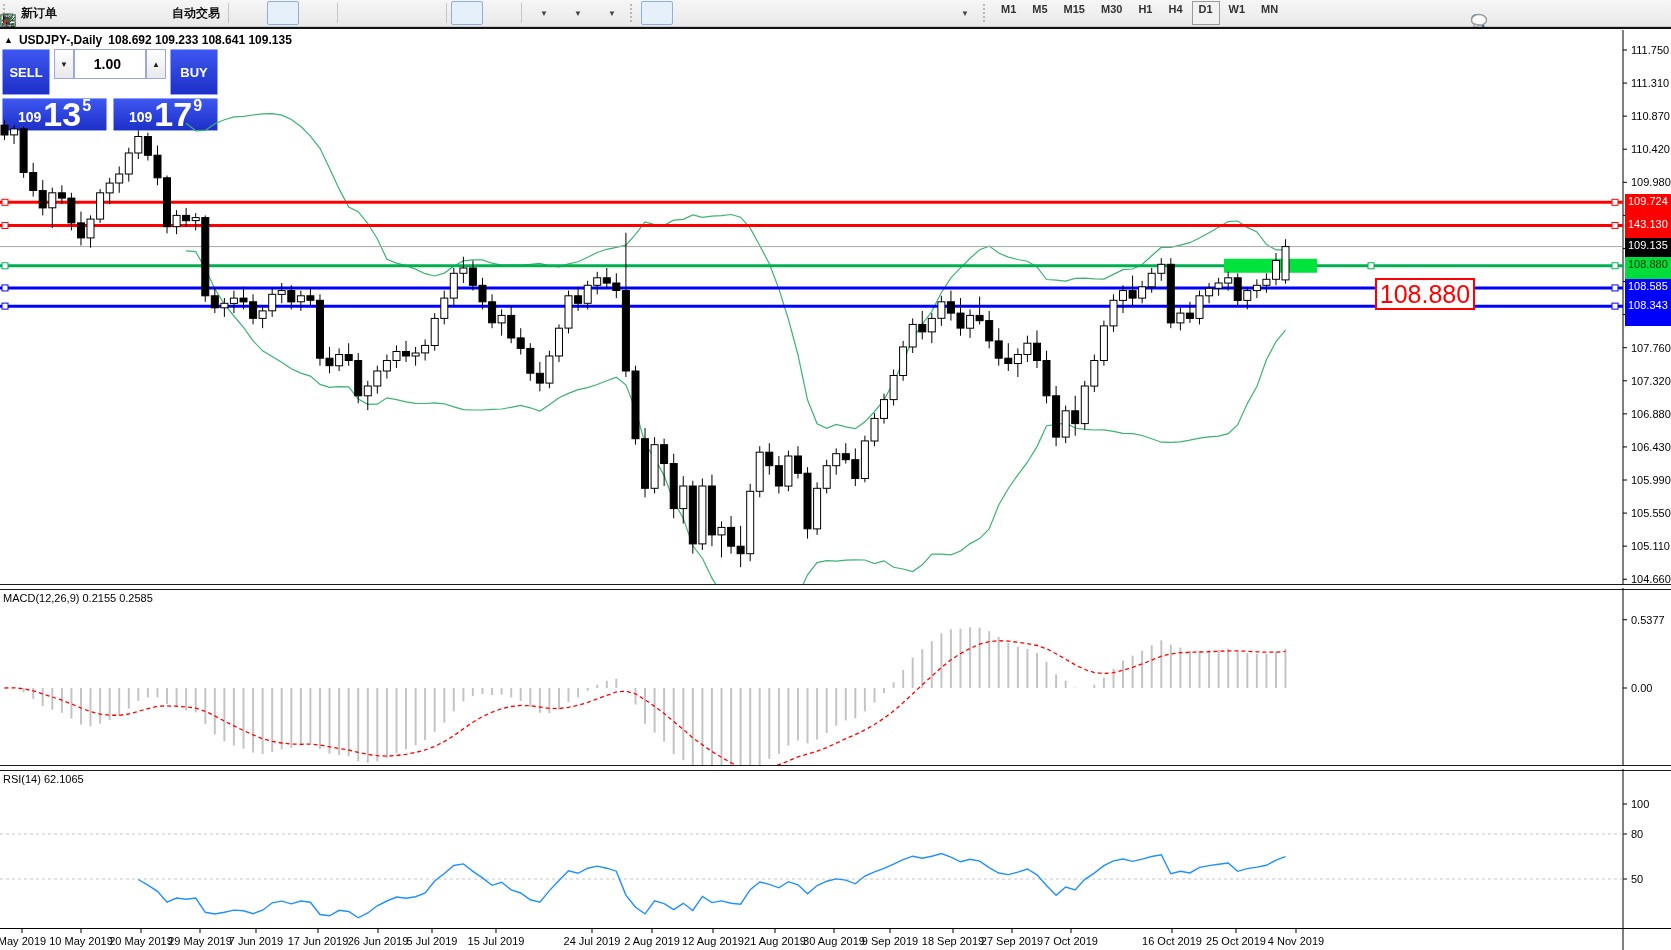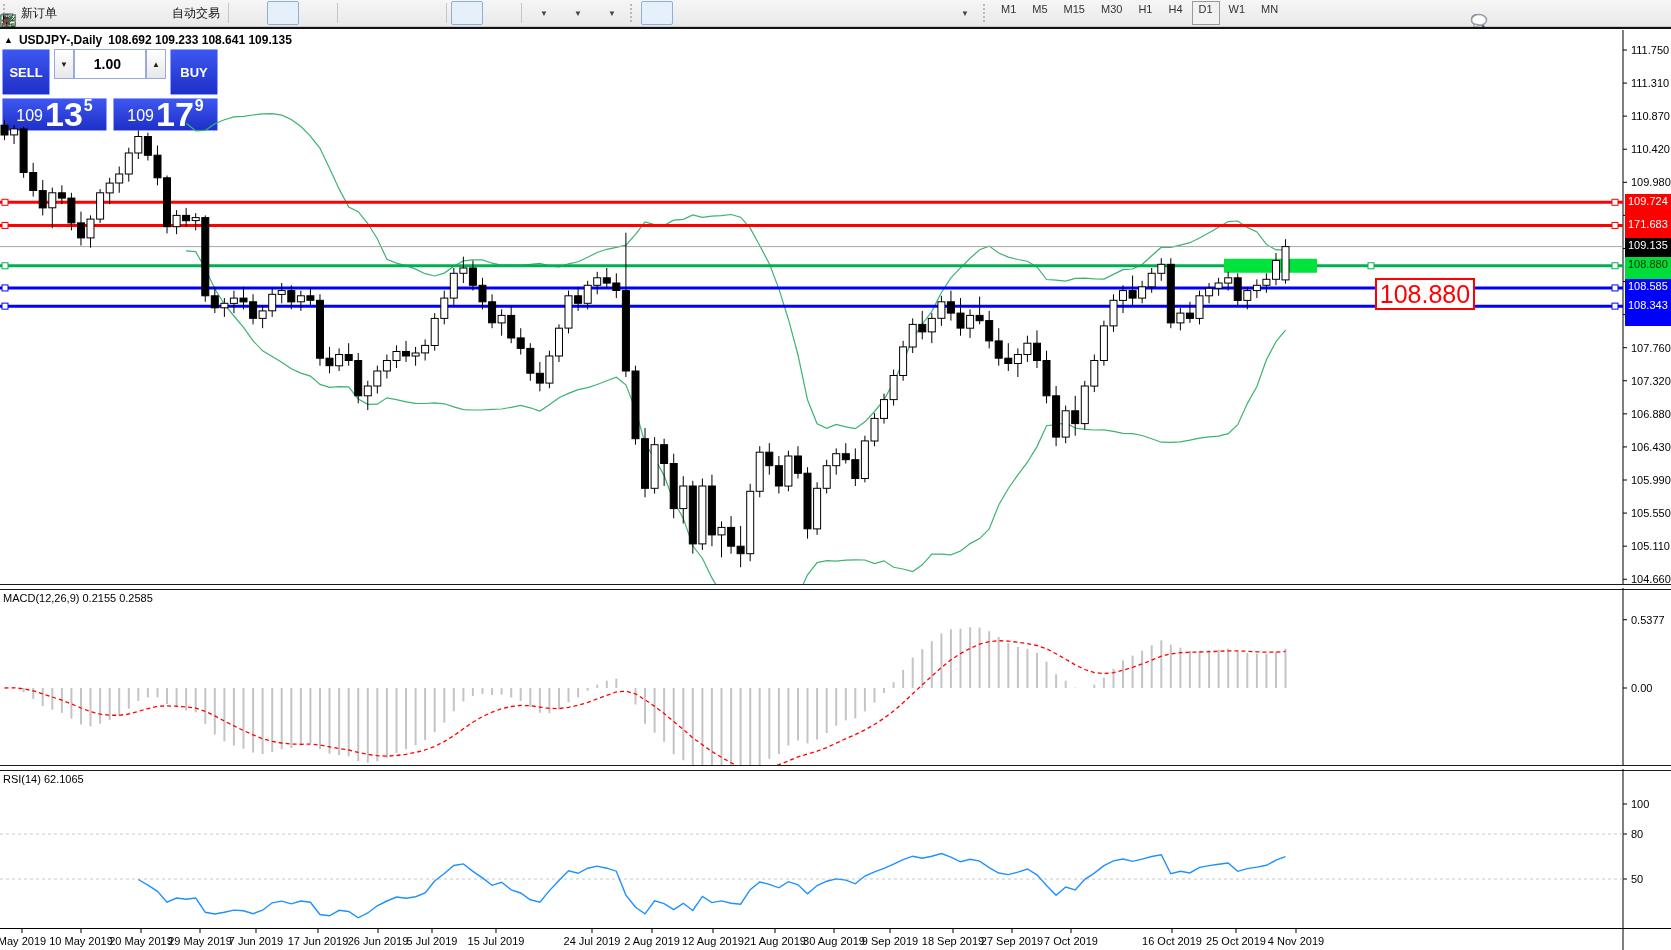--- a/index.html
+++ b/index.html
@@ -1,20 +1,20 @@
 <!DOCTYPE html>
 <html><head>
 <meta charset="utf-8">
 <style>
   html,body{margin:0;padding:0;background:#fff;}
   #app{position:relative;width:1671px;height:950px;background:#fff;overflow:hidden;
        font-family:"Liberation Sans","DejaVu Sans",sans-serif;-webkit-font-smoothing:none;}
   
   #toolbar{position:absolute;left:0;top:0;width:1671px;height:26px;background:linear-gradient(#f6f6f6,#e9e9e9);
-           border-bottom:1px solid #c9c9c9;display:flex;align-items:center;white-space:nowrap;}
+           border-bottom:1px solid #c9c9c9;display:flex;align-items:center;white-space:nowrap;font-weight:bold;}
   .grip{width:5px;height:18px;margin:0 3px;border-left:2px dotted #b9b9b9;}
   .tsep{width:1px;height:20px;background:#c6c6c6;margin:0 3px;}
   .tbtn{height:22px;min-width:24px;display:flex;align-items:center;justify-content:center;
         padding:0 3px;margin:0 1px;border:1px solid transparent;border-radius:2px;color:#222;font-size:12px;gap:3px;}
   .tbtn.sel{background:#e6f0fa;border:1px solid #8fb0d6;}
   .tbtn .lbl{font-size:12px;color:#111;}
   .tbtn .dd{font-size:8px;color:#444;margin-left:1px;}
   .tfbtn{height:20px;padding:1px 6px;margin:0 1px;font-size:11px;color:#333;border:1px solid transparent;}
   .tfbtn.sel{background:#f2f2f2;border:1px solid #9a9a9a;}
   .ticon{display:inline-block;line-height:0;}
@@ -33,21 +33,21 @@
            font-size:13px;font-weight:700;display:flex;align-items:center;justify-content:center;border-radius:1px;}
   #sellbtn{width:46px;}#buybtn{width:46px;}
   #spinner{flex:1;display:flex;height:30px;}
   .spinbtn{width:18px;background:linear-gradient(#fff,#e8e8e8);border:1px solid #9aa7e0;color:#222;font-size:8px;
            display:flex;align-items:center;justify-content:center;}
   #vol{flex:1;background:#fff;border:1px solid #9aa7e0;font-size:14px;font-weight:700;color:#000;
        display:flex;align-items:center;justify-content:flex-end;padding-right:24px;}
   .ocp-row2{display:flex;margin-top:3px;gap:6px;height:33px;}
   .pricebox{flex:1;background:linear-gradient(#3d57f0,#1e30c8);border:1px solid #8fa0ff;color:#fff;
             display:flex;align-items:flex-end;justify-content:center;padding-bottom:1px;border-radius:1px;}
-  .pb-pre{font-size:16px;font-weight:400;margin:0 2px 4px 0;}
+  .pb-pre{font-size:14px;font-weight:700;margin:0 2px 4px 0;}
   .pb-big{font-size:34px;font-weight:700;line-height:30px;}
   .pb-sup{font-size:16px;font-weight:700;margin:0 0 14px 1px;}
   
   .linelab{position:absolute;left:1625px;width:46px;height:28px;font-size:11px;line-height:15px;text-align:left;
            padding-left:3px;box-sizing:border-box;}
   
   #callout{position:absolute;left:1375px;top:249px;width:100px;height:32px;background:#fff;border:2px solid #f00;
            color:#f00;font-size:25px;line-height:28px;text-align:center;box-sizing:border-box;}
   #annot{position:absolute;left:1382px;top:312px;font-size:30px;font-weight:700;color:#17e63a;
          text-shadow:2px 2px 0 #0b6e22;letter-spacing:2px;}
@@ -879,21 +879,21 @@
         <text x="1236" y="17" font-size="11" fill="#000" text-anchor="middle">25 Oct 2019</text>
         <line x1="1296" y1="0" x2="1296" y2="5" stroke="#000"></line>
         <text x="1296" y="17" font-size="11" fill="#000" text-anchor="middle">4 Nov 2019</text>
       </svg>
 
     <div class="indlab" id="macd-label" style="top:563px;">MACD(12,26,9) 0.2155 0.2585</div>
     <div class="indlab" id="rsi-label" style="top:744px;">RSI(14) 62.1065</div>
 
     <div id="linelabels">
         <div class="linelab" style="top: 165px; background: rgb(255, 0, 0); color: rgb(255, 255, 255);">109.724</div>
-        <div class="linelab" style="top: 188px; background: rgb(255, 0, 0); color: rgb(255, 255, 255);">171.683</div>
+        <div class="linelab" style="top: 188px; background: rgb(255, 0, 0); color: rgb(255, 255, 255);">143.130</div>
         <div class="linelab" style="top: 209px; background: rgb(0, 0, 0); color: rgb(255, 255, 255);">109.135</div>
         <div class="linelab" style="top: 228px; background: rgb(0, 221, 58); color: rgb(0, 51, 0);">108.880</div>
         <div class="linelab" style="top: 250px; background: rgb(0, 0, 255); color: rgb(255, 255, 255);">108.585</div>
         <div class="linelab" style="top: 269px; background: rgb(0, 0, 255); color: rgb(255, 255, 255);">108.343</div>
       </div>
     <div id="callout">108.880</div>
   </div>
 </div>
 
 </body></html>

